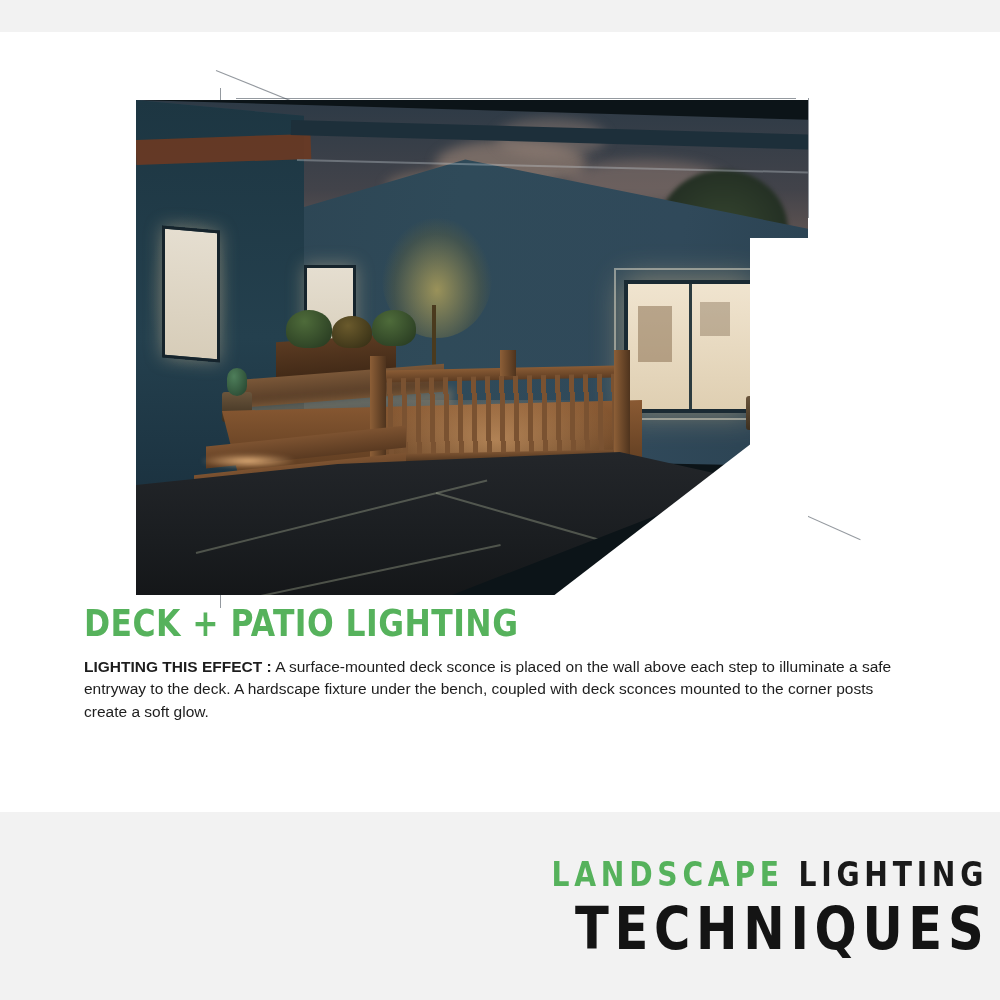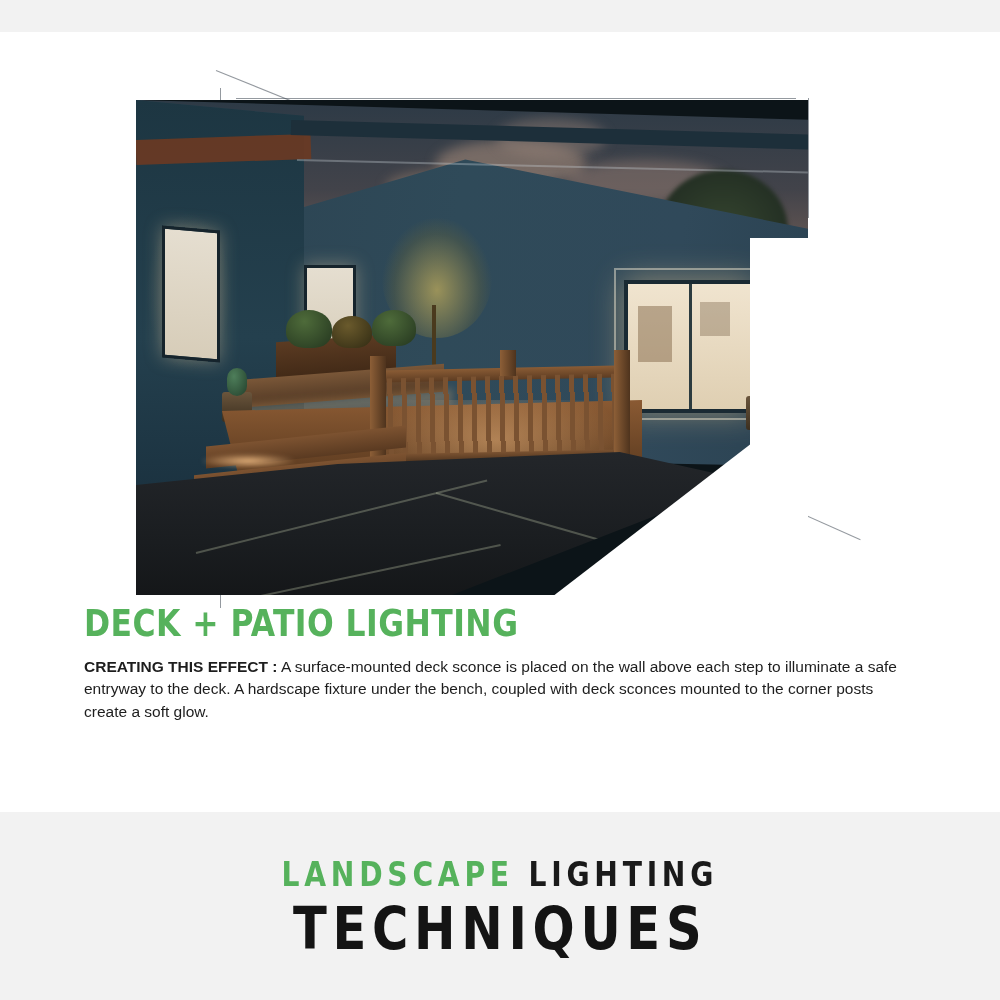--- a/index.html
+++ b/index.html
@@ -353,21 +353,21 @@
   
   .footer {
     position: absolute;
     left: 0;
     top: 812px;
     width: 1000px;
     height: 188px;
     background: #f2f2f2;
     display: flex;
     flex-direction: column;
-    align-items: center;
+    align-items: flex-end;
     justify-content: center;
   }
   .footer-line1 {
     font-family: "DejaVu Sans Condensed", "Liberation Sans Narrow", "Liberation Sans", sans-serif;
     font-size: 33px;
     font-weight: bold;
     letter-spacing: 5px;
     margin-bottom: 6px;
     transform: scaleX(0.95);
   }
@@ -469,21 +469,21 @@
           <div class="paver-line pl3"></div>
 
         </div>
         <div class="white-wedge"></div>
         <div class="white-wedge2"></div>
       </div>
     </div>
 
     <div class="text-block">
       <h1 class="headline">DECK + PATIO LIGHTING</h1>
-      <p class="para"><b>CREATING THIS EFFECT :</b><span> A surface-mounted deck sconce is placed on the wall above each step to illuminate a safe entryway to the deck. A hardscape fixture under the bench, coupled with deck sconces mounted to the corner posts create a soft glow.</span></p>
+      <p class="para"><b>LIGHTING THIS EFFECT :</b><span> A surface-mounted deck sconce is placed on the wall above each step to illuminate a safe entryway to the deck. A hardscape fixture under the bench, coupled with deck sconces mounted to the corner posts create a soft glow.</span></p>
     </div>
   </div>
 
   <div class="footer">
     <div class="footer-line1">
       <span class="green">LANDSCAPE</span>
       <span class="dark">LIGHTING</span>
     </div>
     <div class="footer-line2">TECHNIQUES</div>
   </div>

